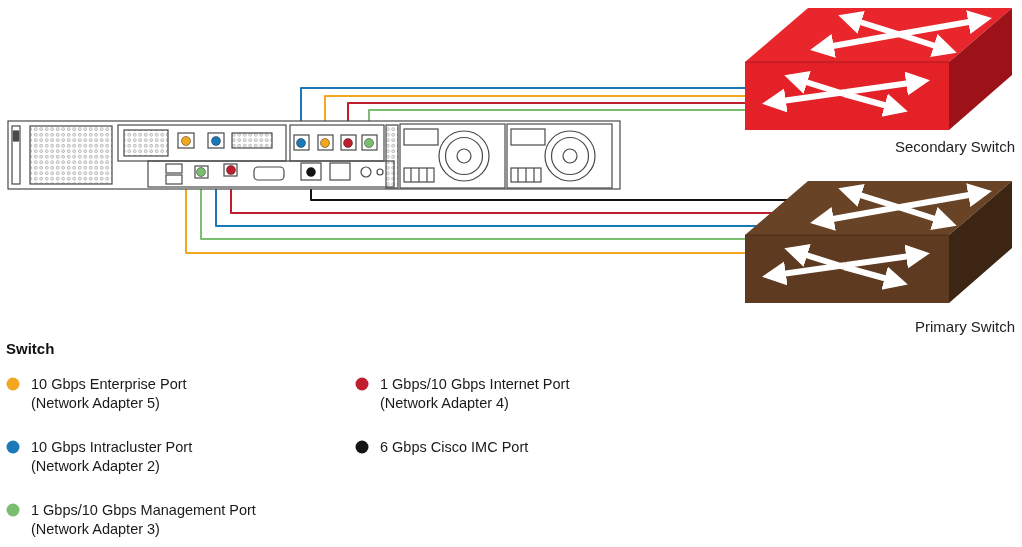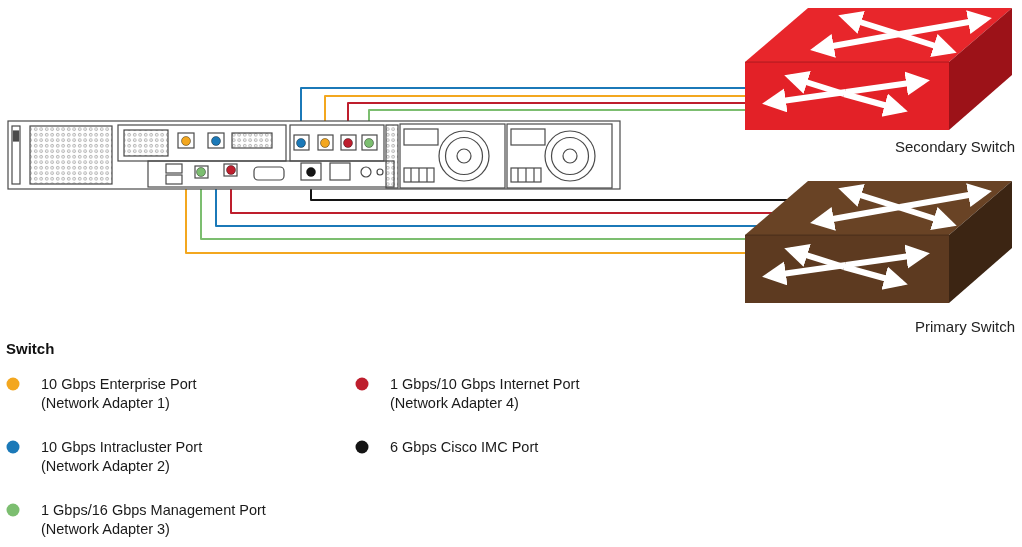--- a/index.html
+++ b/index.html
@@ -10,21 +10,21 @@
   }
   #scene{position:absolute;left:0;top:0;}
   .switch{position:absolute;}
   .switch-label{
     position:absolute;text-align:right;font-size:15px;color:#222;
   }
   .legend-heading{
     position:absolute;left:6px;top:340px;font-size:15px;font-weight:bold;color:#111;
   }
   .legend-item{
-    position:absolute;display:flex;align-items:flex-start;gap:10px;
+    position:absolute;display:flex;align-items:flex-start;
   }
   .legend-item .dot{margin-right:11px;margin-top:2px;flex:0 0 auto;}
   .legend-text{font-size:14.5px;line-height:19px;}
 </style>
 </head>
 <body>
 
 <svg id="scene" width="1022" height="547" viewBox="0 0 1022 547">
   <defs>
     <pattern id="vent" width="5.5" height="5.5" patternUnits="userSpaceOnUse">
@@ -148,40 +148,40 @@
 
 <div>
   <div class="legend-heading">Switch</div>
 
   <div class="legend-item" style="left:6px;top:375px">
     <svg class="dot" width="14" height="14">
       <circle cx="7" cy="7" r="6.5" fill="#f3a71f"></circle>
     </svg>
     <div class="legend-text">
       <div>10 Gbps Enterprise Port</div>
-      <div>(Network Adapter 1)</div>
+      <div>(Network Adapter 5)</div>
     </div>
   </div>
 
   <div class="legend-item" style="left:6px;top:438px">
     <svg class="dot" width="14" height="14">
       <circle cx="7" cy="7" r="6.5" fill="#1b79b8"></circle>
     </svg>
     <div class="legend-text">
       <div>10 Gbps Intracluster Port</div>
       <div>(Network Adapter 2)</div>
     </div>
   </div>
 
   <div class="legend-item" style="left:6px;top:501px">
     <svg class="dot" width="14" height="14">
       <circle cx="7" cy="7" r="6.5" fill="#7cbe70"></circle>
     </svg>
     <div class="legend-text">
-      <div>1 Gbps/16 Gbps Management Port</div>
+      <div>1 Gbps/10 Gbps Management Port</div>
       <div>(Network Adapter 3)</div>
     </div>
   </div>
 
   <div class="legend-item" style="left:355px;top:375px">
     <svg class="dot" width="14" height="14">
       <circle cx="7" cy="7" r="6.5" fill="#be1e2d"></circle>
     </svg>
     <div class="legend-text">
       <div>1 Gbps/10 Gbps Internet Port</div>

